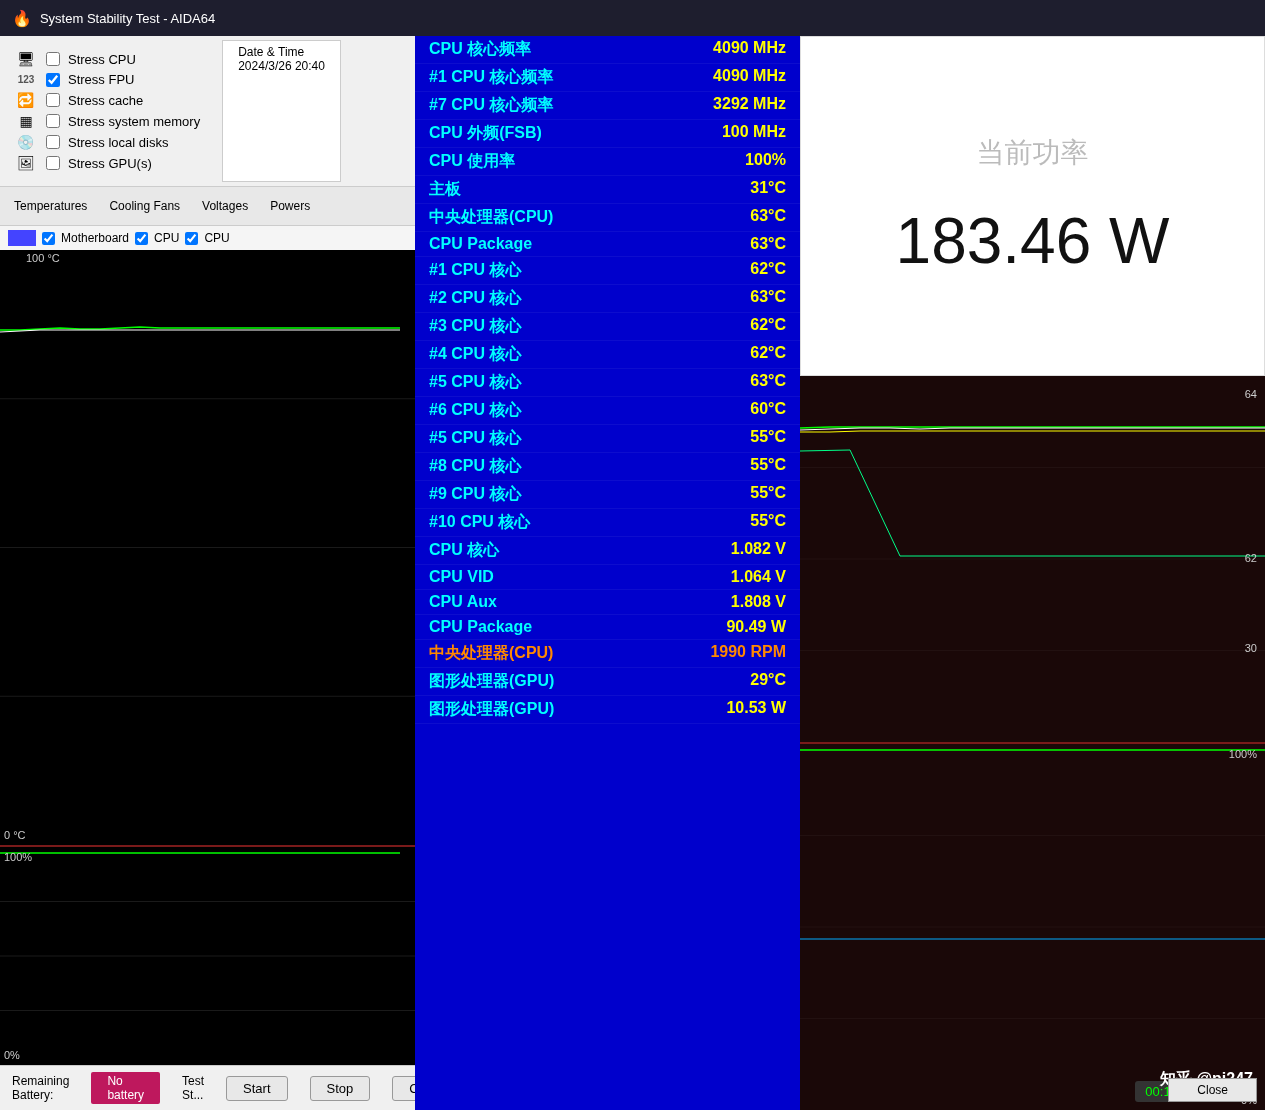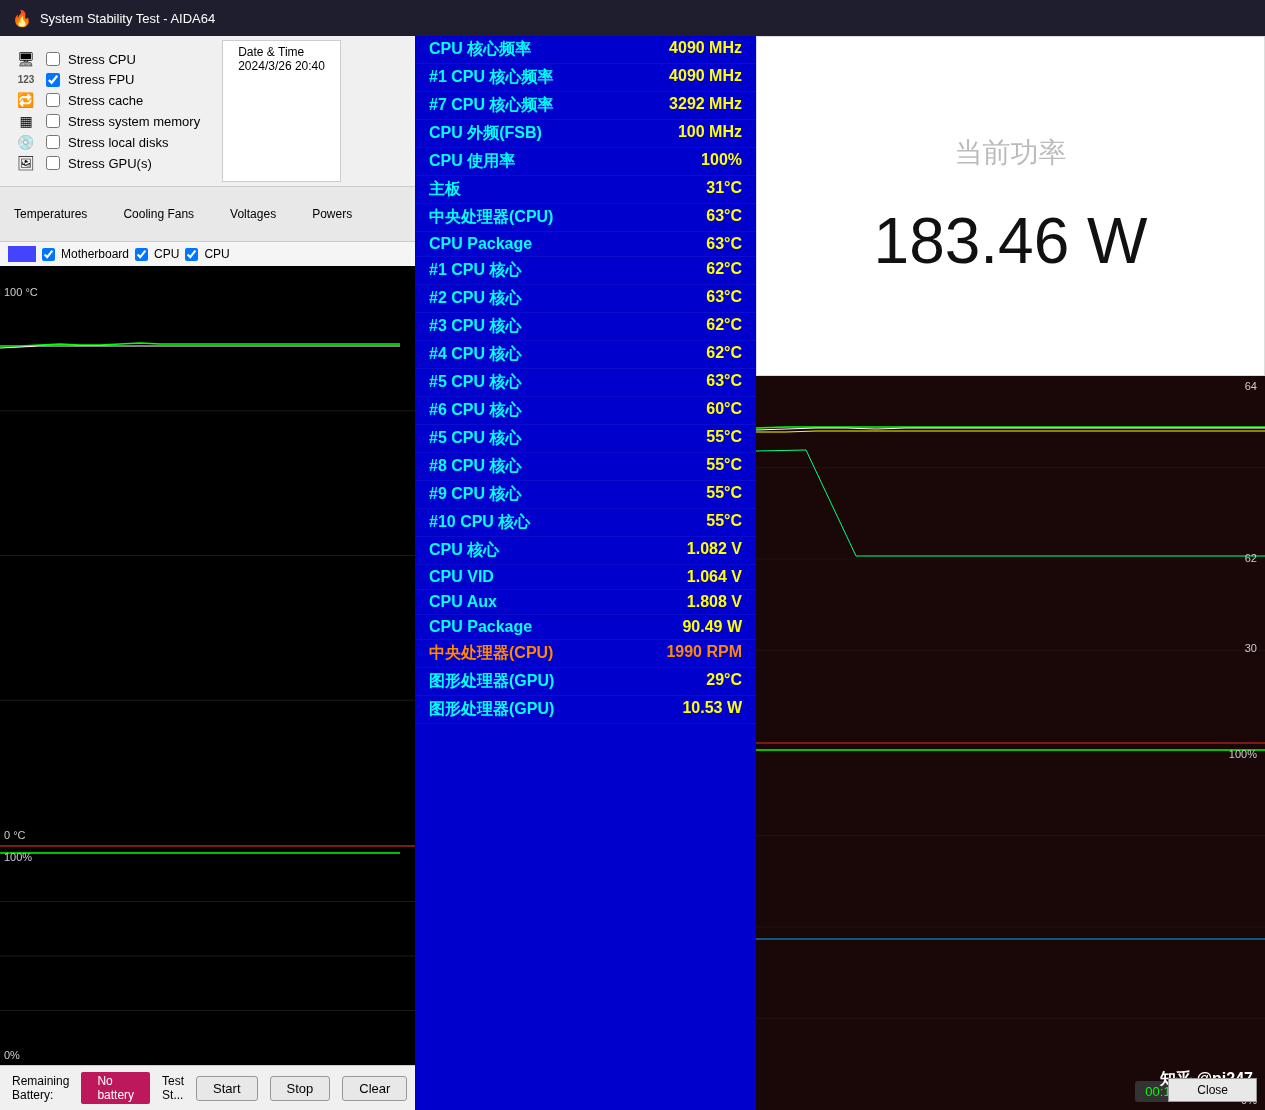--- a/index.html
+++ b/index.html
@@ -56,22 +56,22 @@
       font-size: 13px;
     }
     .stress-row input[type=checkbox] { width: 14px; height: 14px; }
     .stress-icon { width: 24px; text-align: center; font-size: 14px; }
 
     .tabs-row {
       background: #e8e8e8;
       display: flex;
       border-top: 1px solid #ccc;
       border-bottom: 1px solid #ccc;
-      padding: 16px 4px;
-      gap: 16px;
+      padding: 8px 4px;
+      gap: 2px;
       flex-shrink: 0;
     }
     .tab-item {
       padding: 4px 10px;
       font-size: 12px;
       cursor: pointer;
       background: #e8e8e8;
       border-radius: 3px 3px 0 0;
     }
 
@@ -91,21 +91,21 @@
       flex: 1;
       position: relative;
       min-height: 220px;
     }
     .chart-label-y {
       position: absolute;
       color: #ccc;
       font-size: 11px;
       left: 4px;
     }
-    .chart-label-100 { top: 20px; }
+    .chart-label-100 { top: 2px; margin-left: 22px; }
     .chart-label-0 { bottom: 4px; }
 
     .bottom-charts {
       display: flex;
       height: 220px;
       flex-shrink: 0;
     }
 
     .bottom-chart {
       flex: 1;
@@ -120,21 +120,21 @@
       font-size: 11px;
       left: 4px;
     }
     .pct-100 { top: 4px; }
     .pct-0 { bottom: 4px; }
 
     .footer-bar {
       background: #f0f0f0;
       display: flex;
       align-items: center;
-      gap: 12px;
+      gap: 22px;
       padding: 6px 12px;
       border-top: 1px solid #ccc;
       font-size: 12px;
       flex-shrink: 0;
     }
     .footer-bar .battery-badge {
       background: #be185d;
       color: white;
       padding: 2px 16px;
       font-size: 12px;
@@ -144,21 +144,21 @@
       padding: 4px 16px;
       font-size: 13px;
       cursor: pointer;
       border: 1px solid #999;
       background: #e8e8e8;
       border-radius: 3px;
     }
 
     
     .center-panel {
-      width: 341px;
+      width: 385px;
       background: #0000cc;
       flex-shrink: 0;
       overflow-y: auto;
       overflow-x: hidden;
     }
     .data-row {
       display: flex;
       justify-content: space-between;
       padding: 3px 14px;
       font-size: 16px;
@@ -478,21 +478,21 @@
   <div class="right-panel">
 
     <div class="power-display">
       <div class="power-label">当前功率</div>
       <div class="power-value">183.46 W</div>
     </div>
 
     <div class="right-charts">
 
       <div class="right-chart-top" style="flex:1; min-height:0;">
-        <span class="right-chart-label" style="top:4px;">64</span>
+        <span class="right-chart-label" style="top:12px;">64</span>
         <span class="right-chart-label" style="top:48%;">62</span>
         <span class="right-chart-label" style="bottom:24%;">30</span>
         <svg width="100%" height="100%">
           <line x1="0" y1="25%" x2="100%" y2="25%" stroke="#221111" stroke-width="1"></line>
           <line x1="0" y1="50%" x2="100%" y2="50%" stroke="#221111" stroke-width="1"></line>
           <line x1="0" y1="75%" x2="100%" y2="75%" stroke="#221111" stroke-width="1"></line>
 
           <polyline class="green-line" points="0,52 30,51 60,51 90,51 120,51 150,51 180,51 210,51 240,51 270,51 300,51 330,51 360,51 390,51 420,51 450,51 480,51 510,51 540,51 570,51 600,51 630,51 660,51 690,51 720,51 750,51"></polyline>
           <polyline style="stroke:white;stroke-width:1;fill:none;" points="0,54 30,53 60,52 90,52 120,53 150,52 180,52 210,52 240,52 270,52 300,52 330,52 360,52 390,52 420,52 450,52 480,52 510,52 540,52 570,52 600,52 630,52 660,52 690,52 720,52 750,52"></polyline>
           <polyline style="stroke:#ffff00;stroke-width:1;fill:none;" points="0,56 30,56 60,55 90,55 120,55 150,55 180,55 210,55 240,55 270,55 300,55 330,55 360,55 390,55 420,55 450,55 480,55 510,55 540,55 570,55 600,55 630,55 660,55 690,55 720,55 750,55"></polyline>

